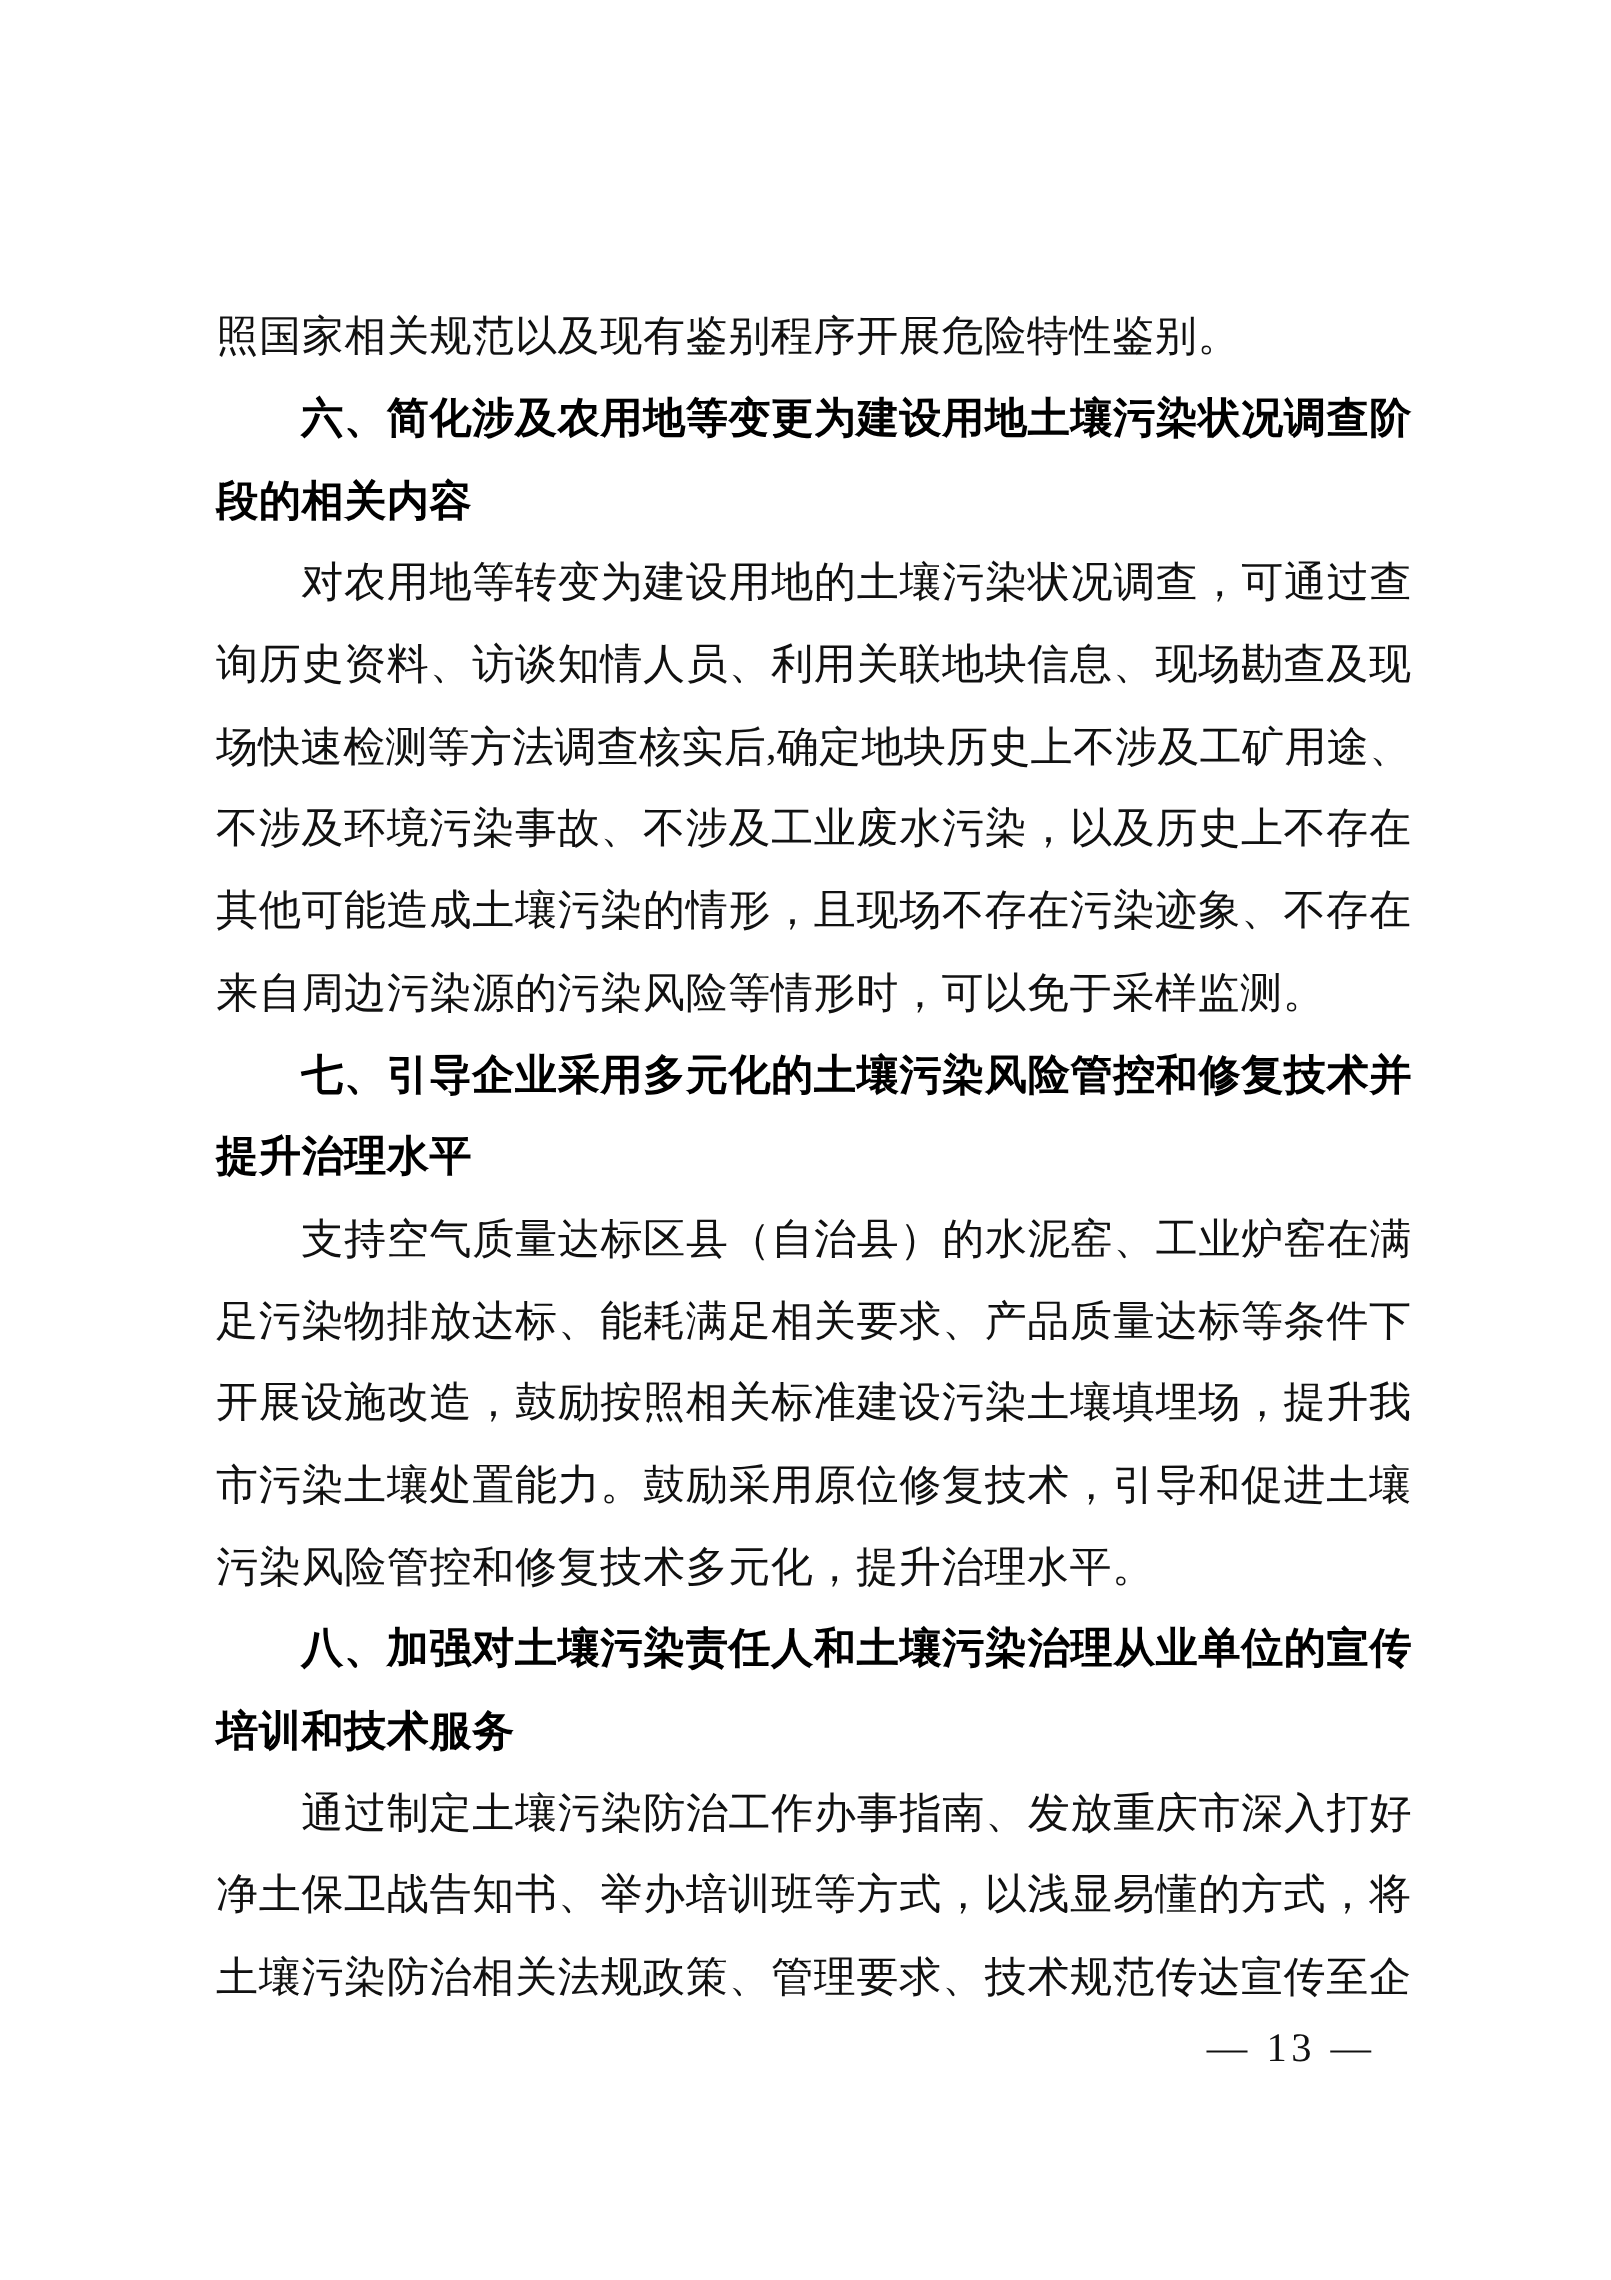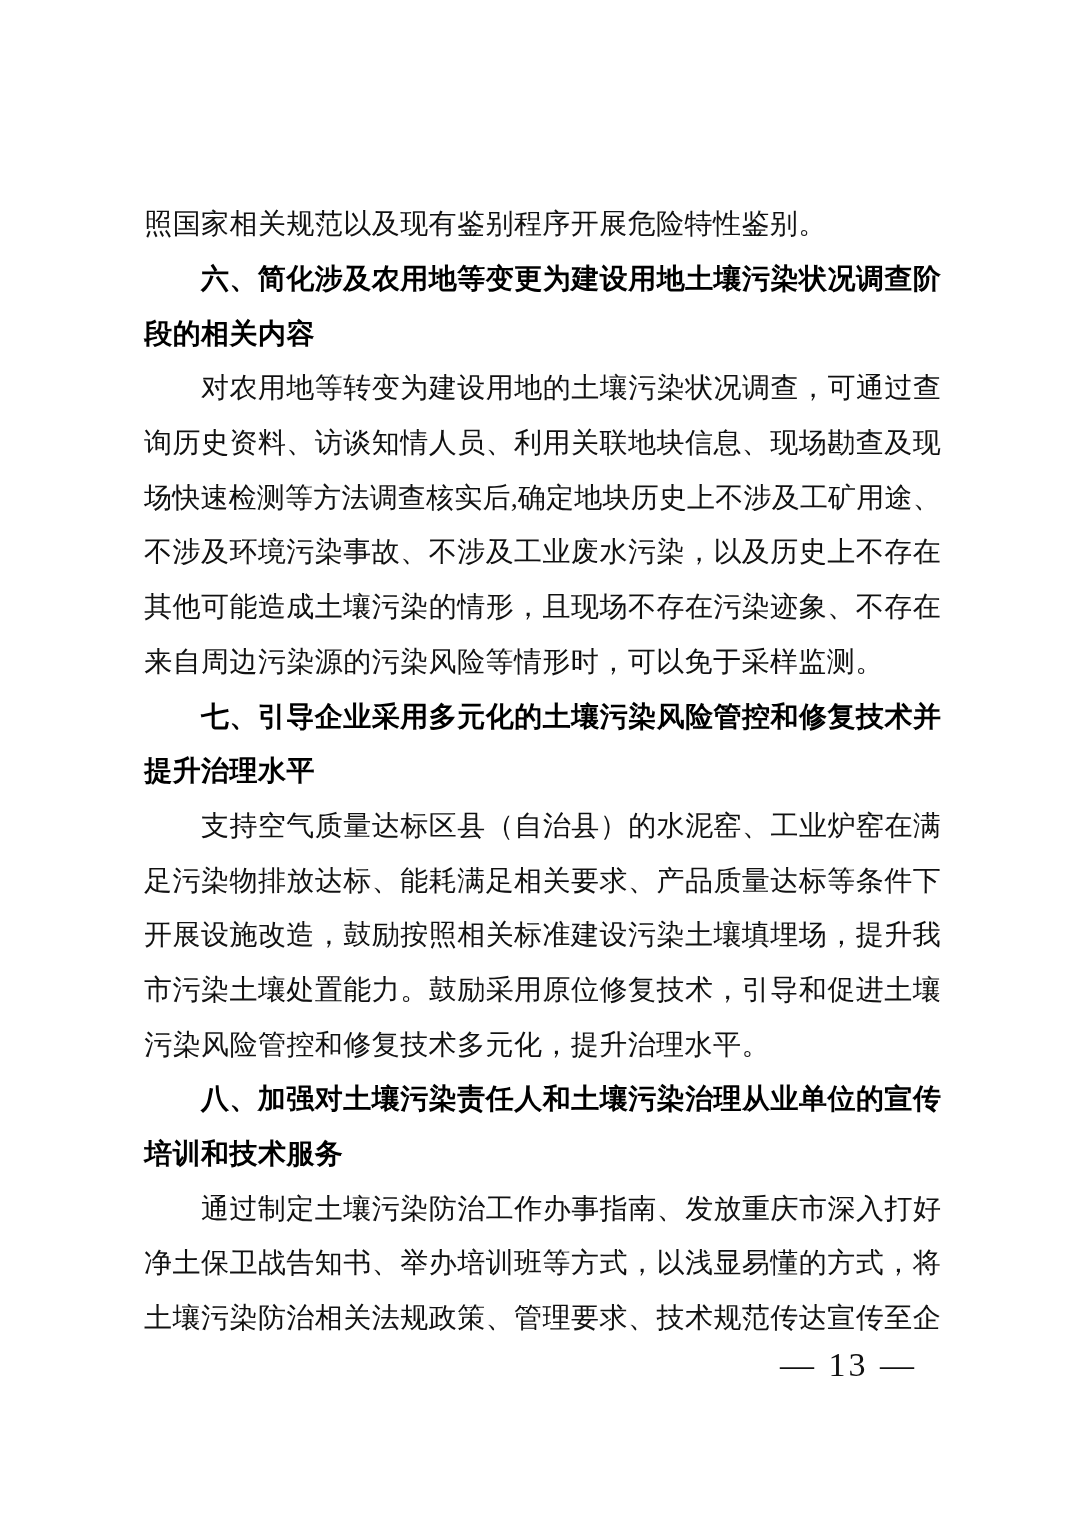--- a/index.html
+++ b/index.html
@@ -52,21 +52,21 @@
     font-family: "Liberation Sans", "DejaVu Sans", sans-serif;
     font-weight: 700;
     color: #000000;
   }
   .page-number {
     position: absolute;
     top: 1348px;
     right: 157px;
     height: 34px;
     line-height: 34px;
-    font-size: 34px;
+    font-size: 27px;
     letter-spacing: 3px;
     color: #111111;
     font-family: "Liberation Serif", "DejaVu Serif", serif;
     white-space: nowrap;
   }
 </style>
 </head>
 <body>
 
 <div class="page">

